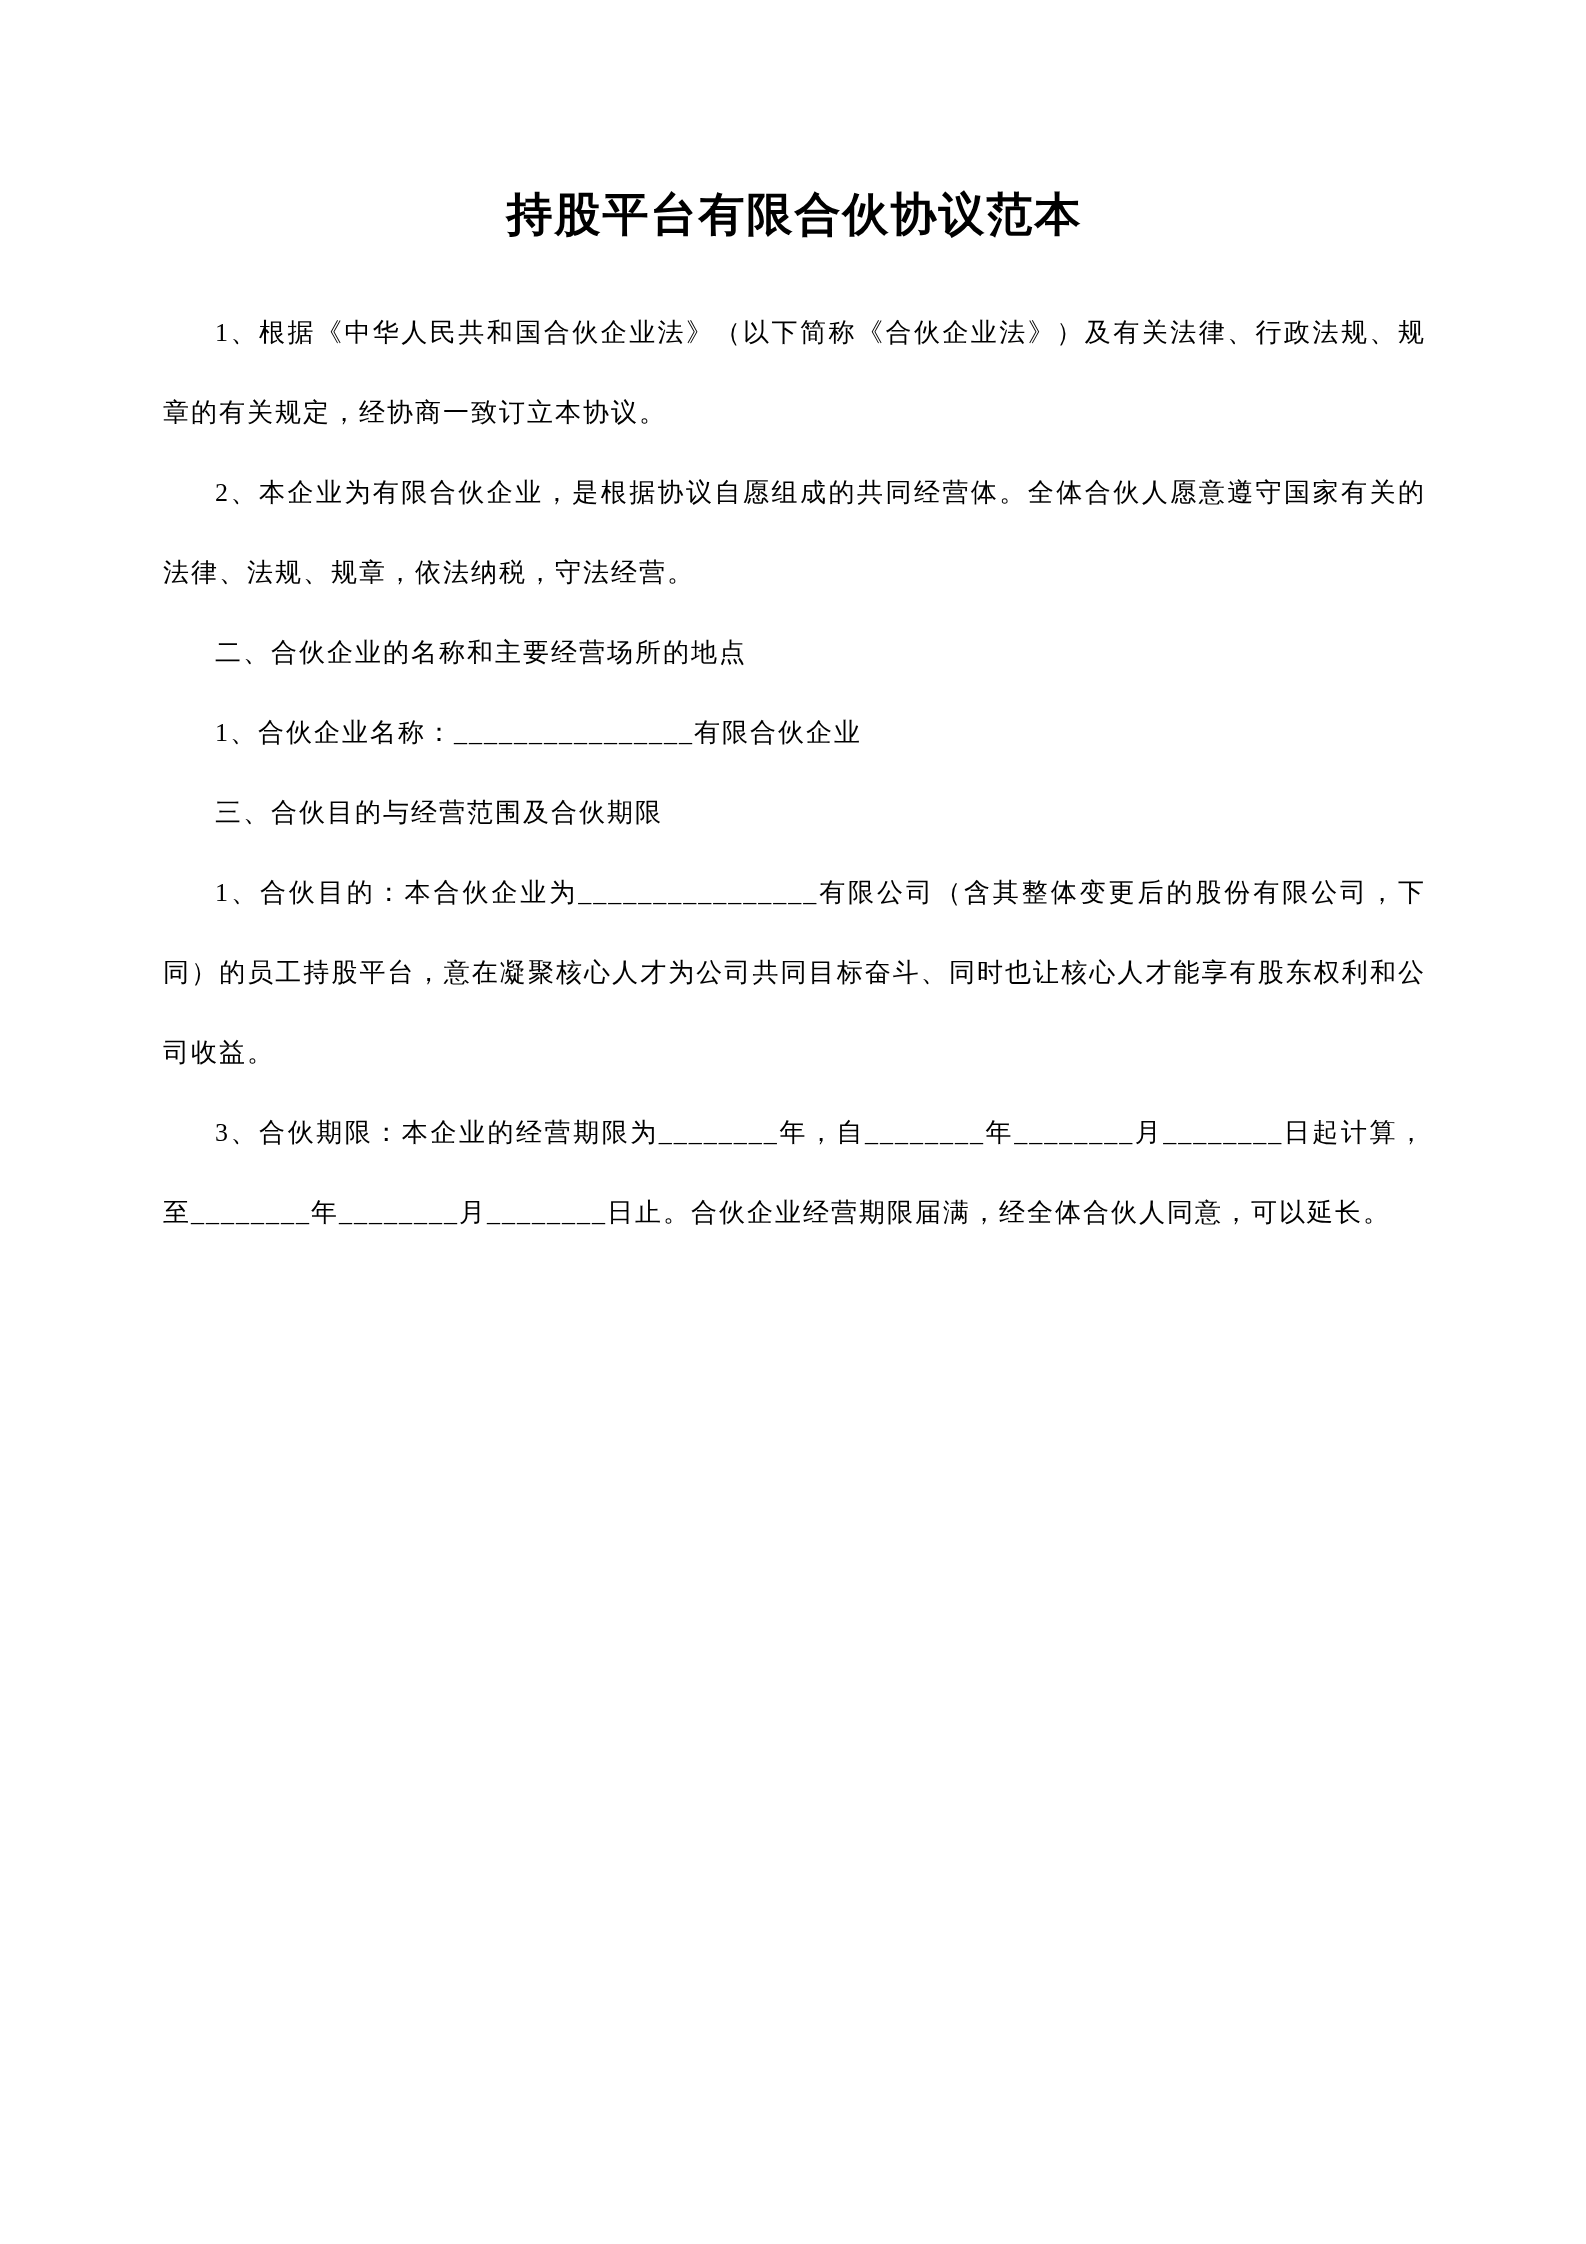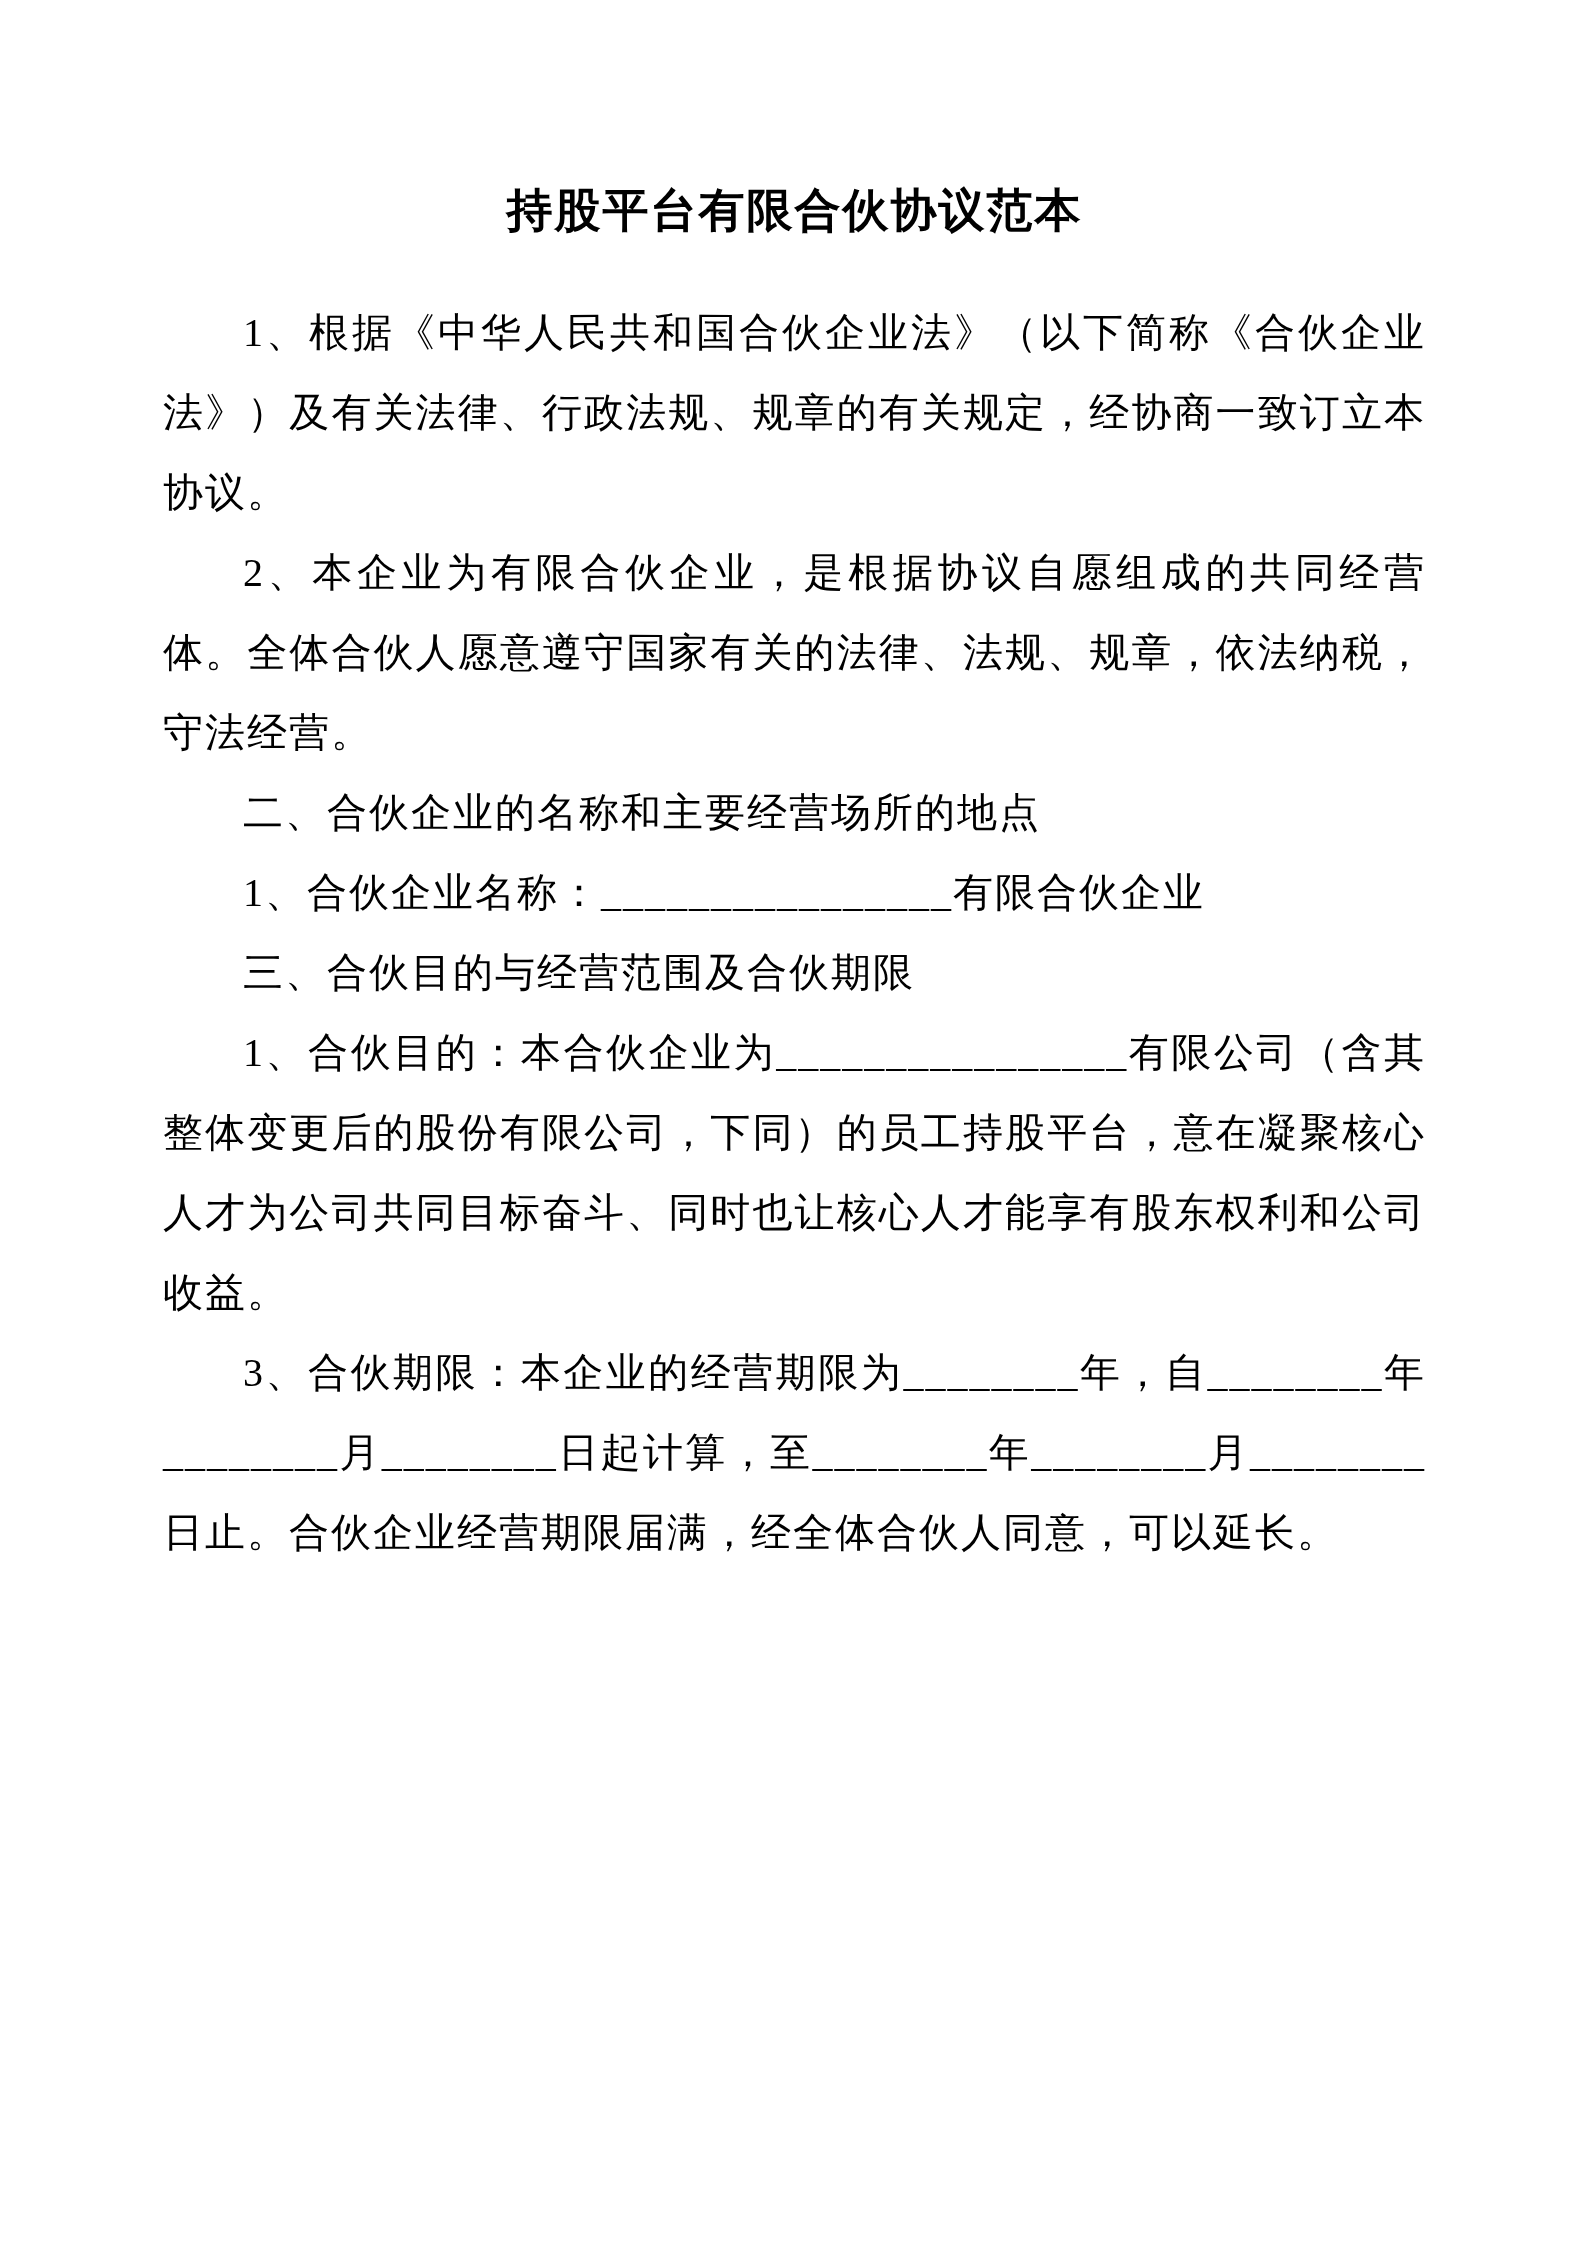--- a/index.html
+++ b/index.html
@@ -17,30 +17,30 @@
   .page {
     box-sizing: border-box;
     width: 1586px;
     height: 2244px;
     padding: 185px 160px 0 163px;
     background: #ffffff;
   }
   .doc-title {
     margin: 0 0 48px 0;
     text-align: center;
-    font-family: Liberation Mono, monospace;
+    font-family: Liberation Sans, sans-serif;
     font-weight: bold;
     font-size: 46px;
     line-height: 1.3;
     letter-spacing: 2px;
     color: #000000;
   }
   .para {
     margin: 0;
-    font-size: 40px;
+    font-size: 26px;
     line-height: 80px;
     text-indent: 2em;
     text-align: justify;
     letter-spacing: 2px;
     word-break: break-all;
     color: #000000;
   }
 </style>
 </head>
 <body>

